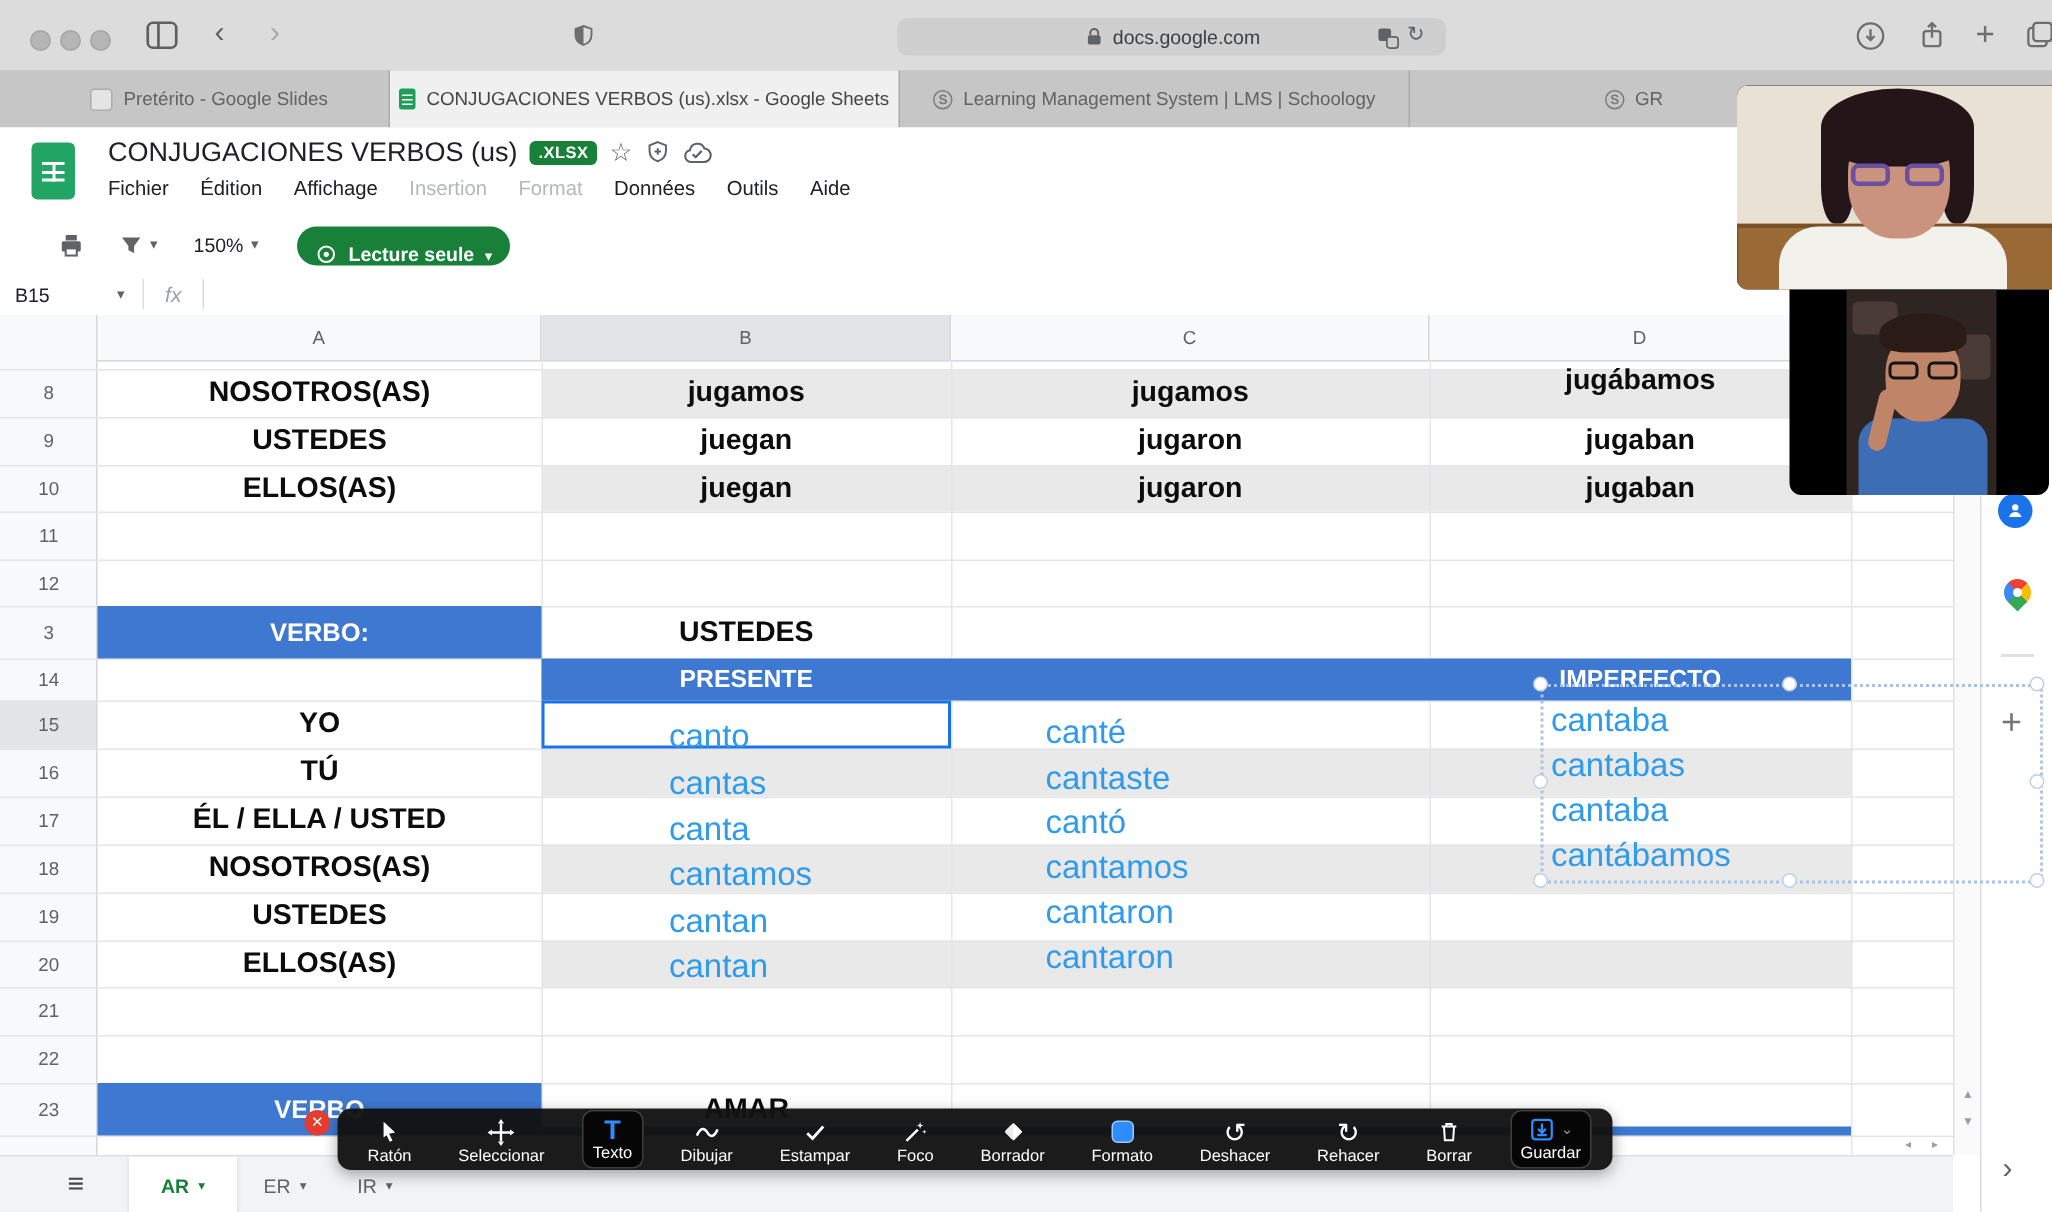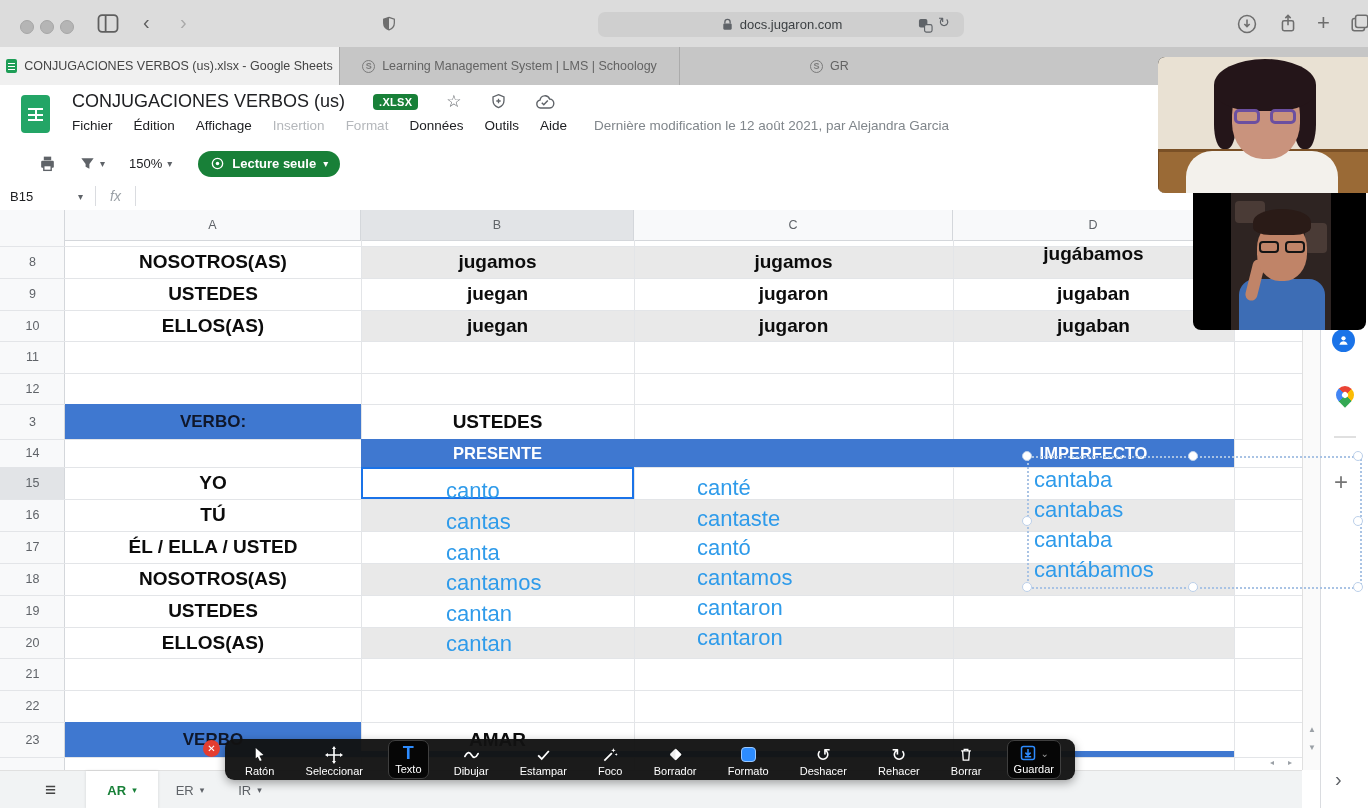--- a/index.html
+++ b/index.html
@@ -22,32 +22,32 @@
   .fav-sheets:before{content:"";position:absolute;left:2px;top:4px;width:7px;height:7px;
     background:linear-gradient(#fff,#fff) 0 0/7px 1.4px no-repeat, linear-gradient(#fff,#fff) 0 2.8px/7px 1.4px no-repeat, linear-gradient(#fff,#fff) 0 5.6px/7px 1.4px no-repeat;}
   .fav-s{width:13px;height:13px;border-radius:50%;border:1.4px solid #7b7b7b;color:#7b7b7b;
     font-size:9px;font-weight:700;display:flex;align-items:center;justify-content:center;box-sizing:border-box;}
   
   .sheets-header{position:absolute;left:0;top:85px;width:1368px;height:60px;background:#fff;}
   .sheets-logo{position:absolute;left:21px;top:10px;width:29px;height:38px;background:#23a566;border-radius:4px;}
   .sheets-logo:before{content:"";position:absolute;left:7px;top:13px;width:15px;height:13px;
     background:linear-gradient(#fff,#fff) 0 0/15px 2px no-repeat,linear-gradient(#fff,#fff) 0 5.5px/15px 2px no-repeat,
     linear-gradient(#fff,#fff) 0 11px/15px 2px no-repeat,linear-gradient(#fff,#fff) 6.5px 0/2px 13px no-repeat;}
-  .doc-title-row{position:absolute;left:72px;top:6px;display:flex;align-items:center;gap:28px;}
+  .doc-title-row{position:absolute;left:72px;top:6px;display:flex;align-items:center;gap:8px;}
   .doc-title{font-size:18px;color:#202124;}
   .xlsx-badge{background:#188038;color:#fff;font-size:11px;font-weight:700;padding:2px 6px;border-radius:4px;letter-spacing:.3px;}
   .hdr-ic{color:#5f6368;font-size:17px;}
   .menubar{position:absolute;left:72px;top:33px;display:flex;align-items:center;gap:21px;font-size:13.5px;color:#202124;}
   .menubar .dis{color:#b4b7bb;}
   .lastmod{color:#80868b;margin-left:6px;}
   
   .sheets-toolbar{position:absolute;left:0;top:145px;width:1368px;height:37px;background:#fff;display:flex;align-items:center;}
   .caret{font-size:10px;color:#5f6368;}
   .zoom-ctl{font-size:13px;color:#202124;display:flex;align-items:center;gap:5px;}
-  .mode-pill{display:flex;align-items:center;gap:7px;background:#188038;color:#fff;font-size:13px;font-weight:600;
+  .mode-pill{display:flex;align-items:flex-end;gap:7px;background:#188038;color:#fff;font-size:13px;font-weight:600;
     border-radius:14px;height:26px;padding:0 12px;}
   .mode-pill .caret{color:#fff;}
   
   .formula-bar{position:absolute;left:0;top:182px;width:1368px;height:28px;background:#fff;border-bottom:1px solid #e0e0e0;
     display:flex;align-items:center;font-size:13px;color:#202124;}
   .fx{font-style:italic;color:#9aa0a6;font-size:14px;}
   .vsep{width:1px;height:20px;background:#dadce0;}
   
   .colheads{position:absolute;left:0;top:210px;width:1302px;height:30px;background:#f8f9fa;border-bottom:1px solid #d4d7db;}
   .colhead{position:absolute;top:0;height:30px;display:flex;align-items:center;justify-content:center;
@@ -56,21 +56,21 @@
   .rownum{position:absolute;left:0;width:65px;display:flex;align-items:center;justify-content:center;
     font-size:12.5px;color:#5f6368;}
   .stripe{position:absolute;left:361px;width:873px;background:#e9e9e9;}
   .hl{position:absolute;left:0;width:1302px;height:1px;background:#e3e5e8;}
   .vl{position:absolute;top:240px;height:530px;width:1px;background:#e3e5e8;}
   .cell{position:absolute;display:flex;align-items:center;justify-content:center;font-size:19px;font-weight:700;color:#0c0c0c;}
   .band{position:absolute;background:#3f78d0;}
   .band span{position:absolute;top:0;height:100%;display:flex;align-items:center;justify-content:center;
     color:#fff;font-weight:700;font-size:16.5px;}
   .bandcell{position:absolute;background:#3f78d0;display:flex;align-items:center;justify-content:center;
-    color:#0f172a;font-weight:700;font-size:17px;}
+    color:#ffffff;font-weight:700;font-size:17px;}
   .sel-cell{position:absolute;left:361px;top:467px;width:269px;height:28px;border:2px solid #1a73e8;z-index:8;}
   .ann{position:absolute;font-size:22px;color:#2f9bea;z-index:9;white-space:nowrap;}
   .sel-rect{position:absolute;left:1027px;top:456px;width:331px;height:129px;border:2px dotted #a9c3e4;z-index:40;}
   .handle{position:absolute;width:10px;height:10px;border-radius:50%;background:#fff;border:1.5px solid #bcd0ea;z-index:41;box-sizing:border-box;}
   
   .vscroll{position:absolute;left:1302px;top:210px;width:18px;height:560px;background:#fafafa;border-left:1px solid #e0e0e0;box-sizing:border-box;}
   .side-panel{position:absolute;left:1320px;top:210px;width:48px;height:598px;background:#fff;border-left:1px solid #dadce0;box-sizing:border-box;z-index:10;}
   .contacts-ic{position:absolute;left:11px;top:119px;width:23px;height:23px;border-radius:50%;background:#1a73e8;
     display:flex;align-items:center;justify-content:center;}
   .maps-pin{position:absolute;left:15px;top:176px;width:18px;height:18px;border-radius:50% 50% 50% 0;transform:rotate(-45deg);
@@ -147,21 +147,21 @@
     <div class="nav-glyph" style="left:180px;color:#aaaaaa">›</div>
     <svg class="abs" style="left:381px;top:15px" width="16" height="18" viewBox="0 0 18 18">
         <path d="M9 1.5l6 2.2V8c0 3.9-2.5 6.5-6 7.7C5.5 14.5 3 11.9 3 8V3.7z" fill="none" stroke="#6e6e6e" stroke-width="1.4"></path>
         <path d="M9 1.5L3 3.7V8c0 3.9 2.5 6.5 6 7.7z" fill="#6e6e6e"></path>
       </svg>
     <div class="url-pill">
       <svg width="15" height="15" viewBox="0 0 16 16">
           <rect x="3.5" y="7" width="9" height="6.5" rx="1.2" fill="#5f6368"></rect>
           <path d="M5.2 7V5.3a2.8 2.8 0 015.6 0V7" fill="none" stroke="#5f6368" stroke-width="1.4"></path>
         </svg>
-      <span>docs.jugaron.com</span>
+      <span>docs.google.com</span>
     </div>
     <svg class="url-side-ic" style="left:918px;top:18px;position:absolute" width="15" height="15" viewBox="0 0 16 16">
         <rect x="1" y="1" width="9" height="9" rx="2" fill="#5f6368"></rect>
         <rect x="7" y="7" width="8" height="8" rx="2" fill="#cfcfcf" stroke="#5f6368" stroke-width="1.2"></rect>
       </svg>
     <div class="abs" style="left:938px;top:14px;font-size:14px;color:#5f6368">↻</div>
     <svg class="abs" style="left:1237px;top:14px" width="20" height="20" viewBox="0 0 18 18">
         <circle cx="9" cy="9" r="7.6" fill="none" stroke="#6e6e6e" stroke-width="1.4"></circle>
         <path d="M9 5v6M6.6 9L9 11.4 11.4 9" fill="none" stroke="#6e6e6e" stroke-width="1.4"></path>
       </svg>
@@ -170,20 +170,24 @@
         <path d="M9 11V2.5M6.6 4.6L9 2.2l2.4 2.4" fill="none" stroke="#6e6e6e" stroke-width="1.4"></path>
       </svg>
     <div class="abs" style="left:1317px;top:10px;font-size:22px;color:#6e6e6e">+</div>
     <svg class="abs" style="left:1350px;top:13px" width="20" height="20" viewBox="0 0 18 18">
         <rect x="5" y="2" width="11" height="11" rx="2" fill="none" stroke="#6e6e6e" stroke-width="1.4"></rect>
         <path d="M13 13v1a2 2 0 01-2 2H4a2 2 0 01-2-2V7a2 2 0 012-2h1" fill="none" stroke="#6e6e6e" stroke-width="1.4"></path>
       </svg>
   </div>
 
   <div class="tabstrip">
+    <div class="btab" style="width:260px;padding-left:20px">
+      <span class="fav-slides"></span>
+      <span>Pretérito - Google Slides</span>
+    </div>
     <div class="btab active" style="width:340px">
       <span class="fav-sheets"></span>
       <span>CONJUGACIONES VERBOS (us).xlsx - Google Sheets</span>
     </div>
     <div class="btab" style="width:340px">
       <span class="fav-s">S</span>
       <span>Learning Management System | LMS | Schoology</span>
     </div>
     <div class="btab" style="flex:1;border-right:none;justify-content:flex-start;padding-left:130px">
       <span class="fav-s">S</span>
@@ -208,21 +212,20 @@
     </div>
     <div class="menubar">
       <span>Fichier</span>
       <span>Édition</span>
       <span>Affichage</span>
       <span class="dis">Insertion</span>
       <span class="dis">Format</span>
       <span>Données</span>
       <span>Outils</span>
       <span>Aide</span>
-      <span class="lastmod">Dernière modification le 12 août 2021, par Alejandra Garcia</span>
     </div>
     <div class="doclist-ic"></div>
   </div>
 
   <div class="sheets-toolbar">
     <svg style="margin-left:38px" width="19" height="19" viewBox="0 0 18 18">
         <rect x="3" y="6.5" width="12" height="6.5" rx="1" fill="#5f6368"></rect>
         <rect x="5.5" y="2.5" width="7" height="3.5" fill="#5f6368"></rect>
         <rect x="5.5" y="11" width="7" height="4.5" fill="#fff" stroke="#5f6368" stroke-width="1.3"></rect>
       </svg>

